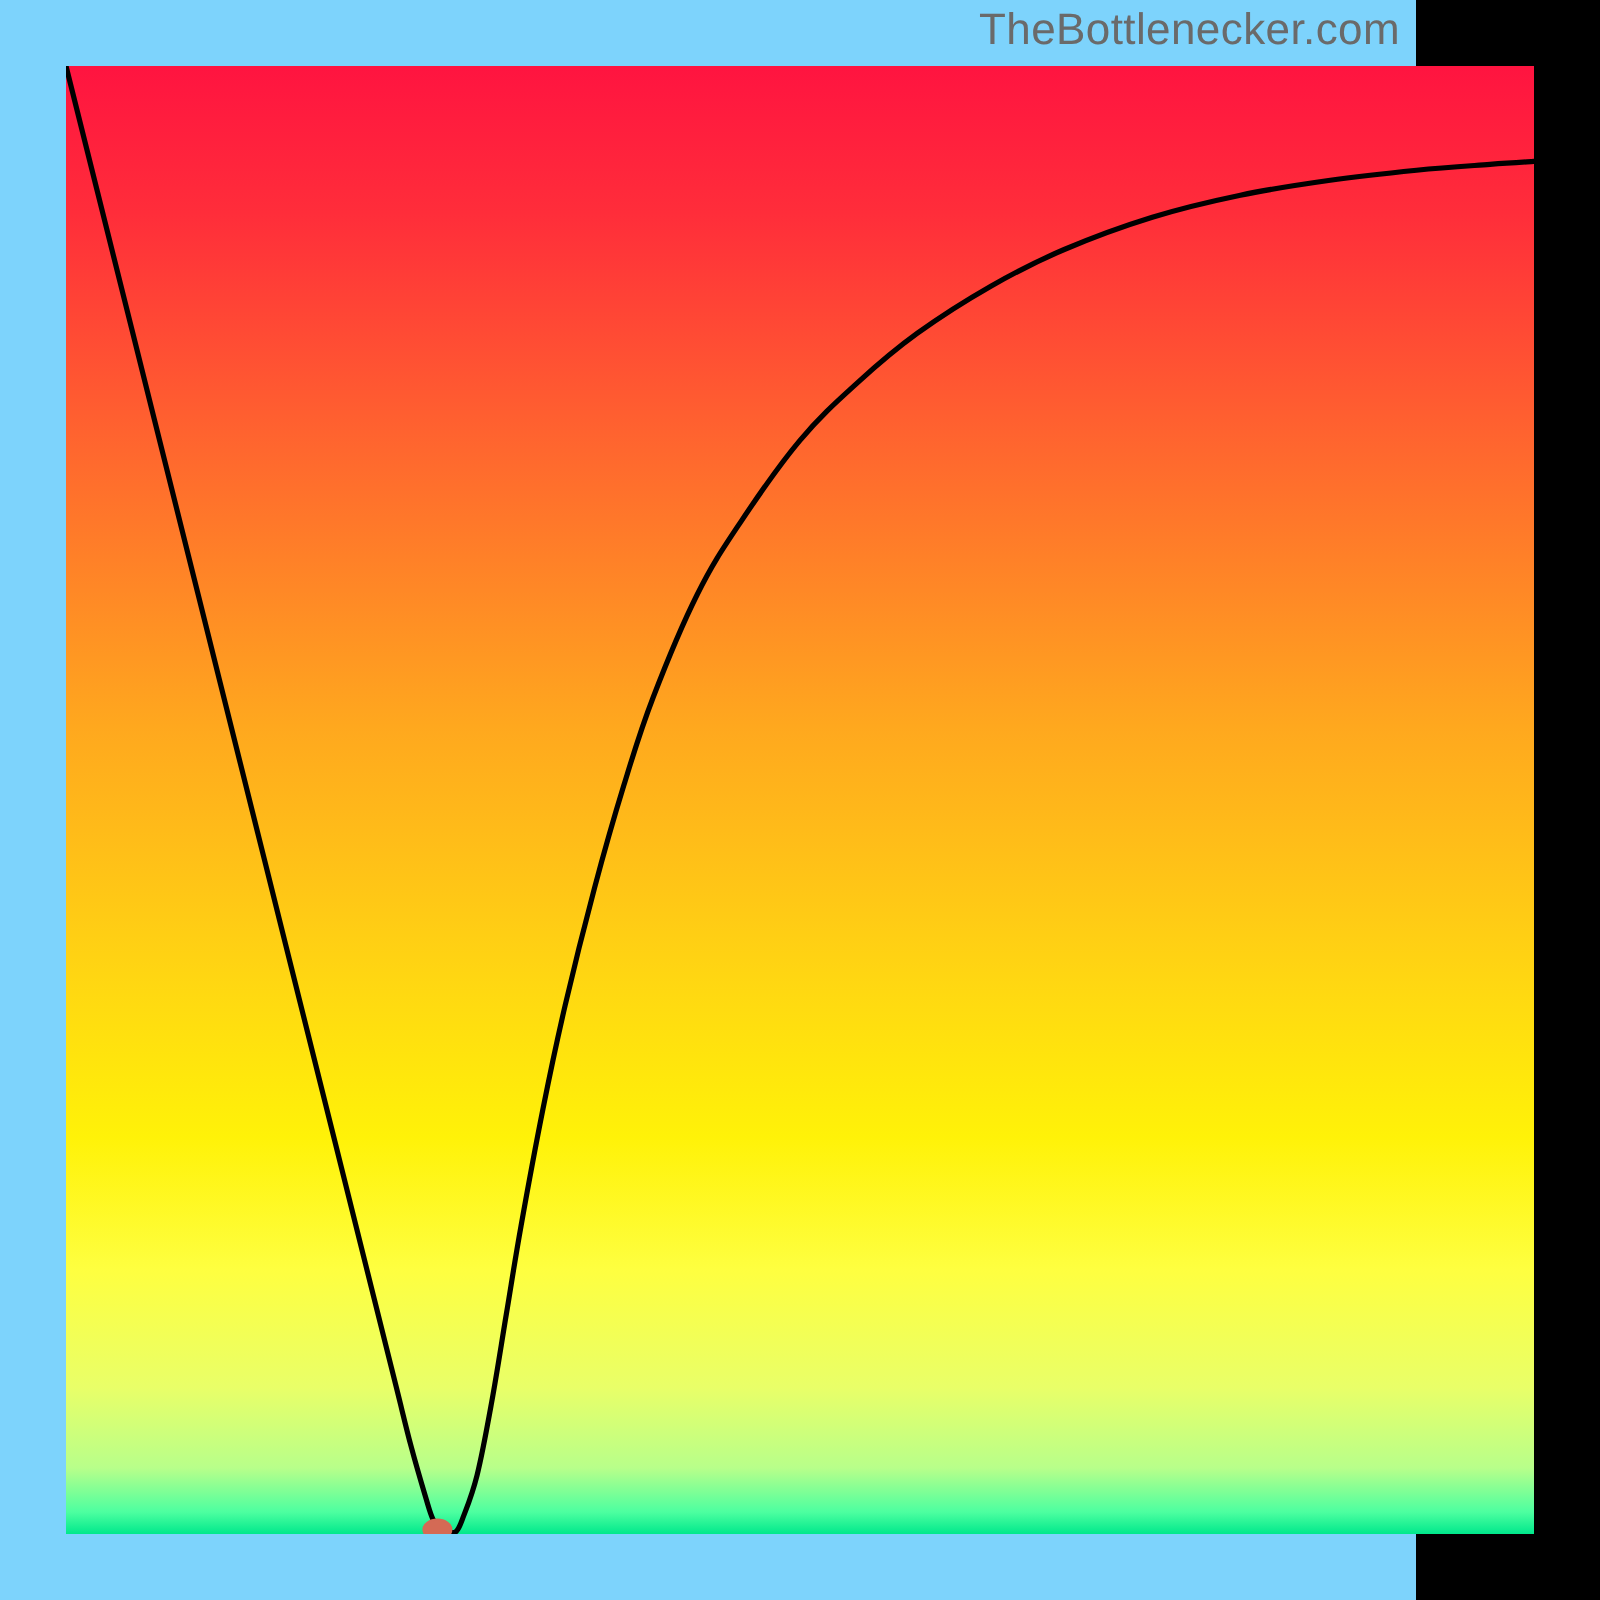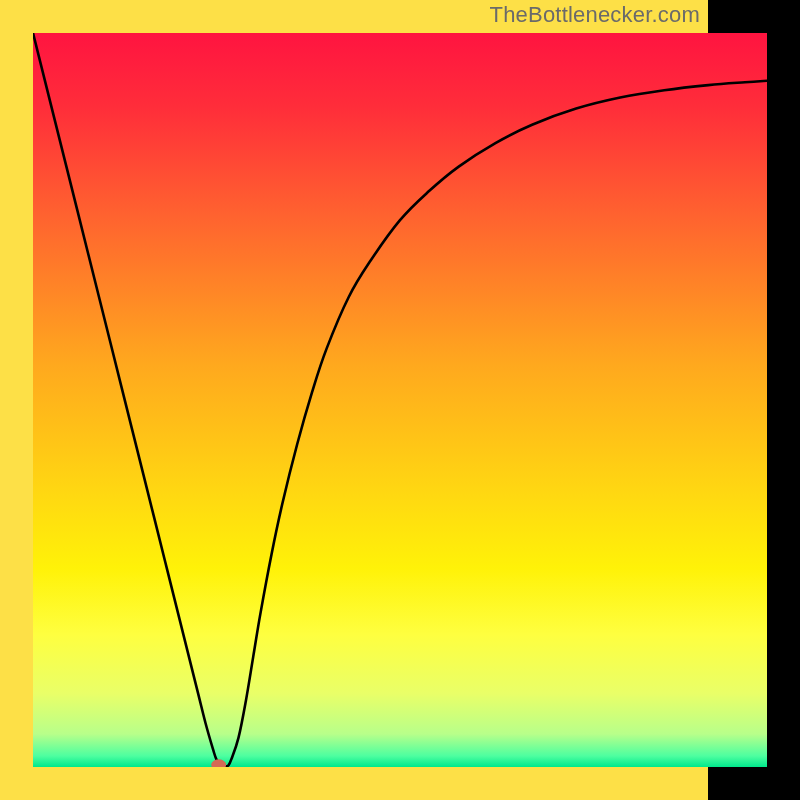--- a/index.html
+++ b/index.html
@@ -10,21 +10,21 @@
     background: #000;
     overflow: hidden;
     font-family: Arial, Helvetica, sans-serif;
   }
   .frame {
     position: absolute;
     left: 0;
     top: 0;
     width: 708px;
     height: 800px;
-    background: #fde047;
+    background: #7dd3fc;
   }
   .plot {
     position: absolute;
     left: 33px;
     top: 33px;
     width: 734px;
     height: 734px;
   }
   .gradient-fill {
     position: absolute;

